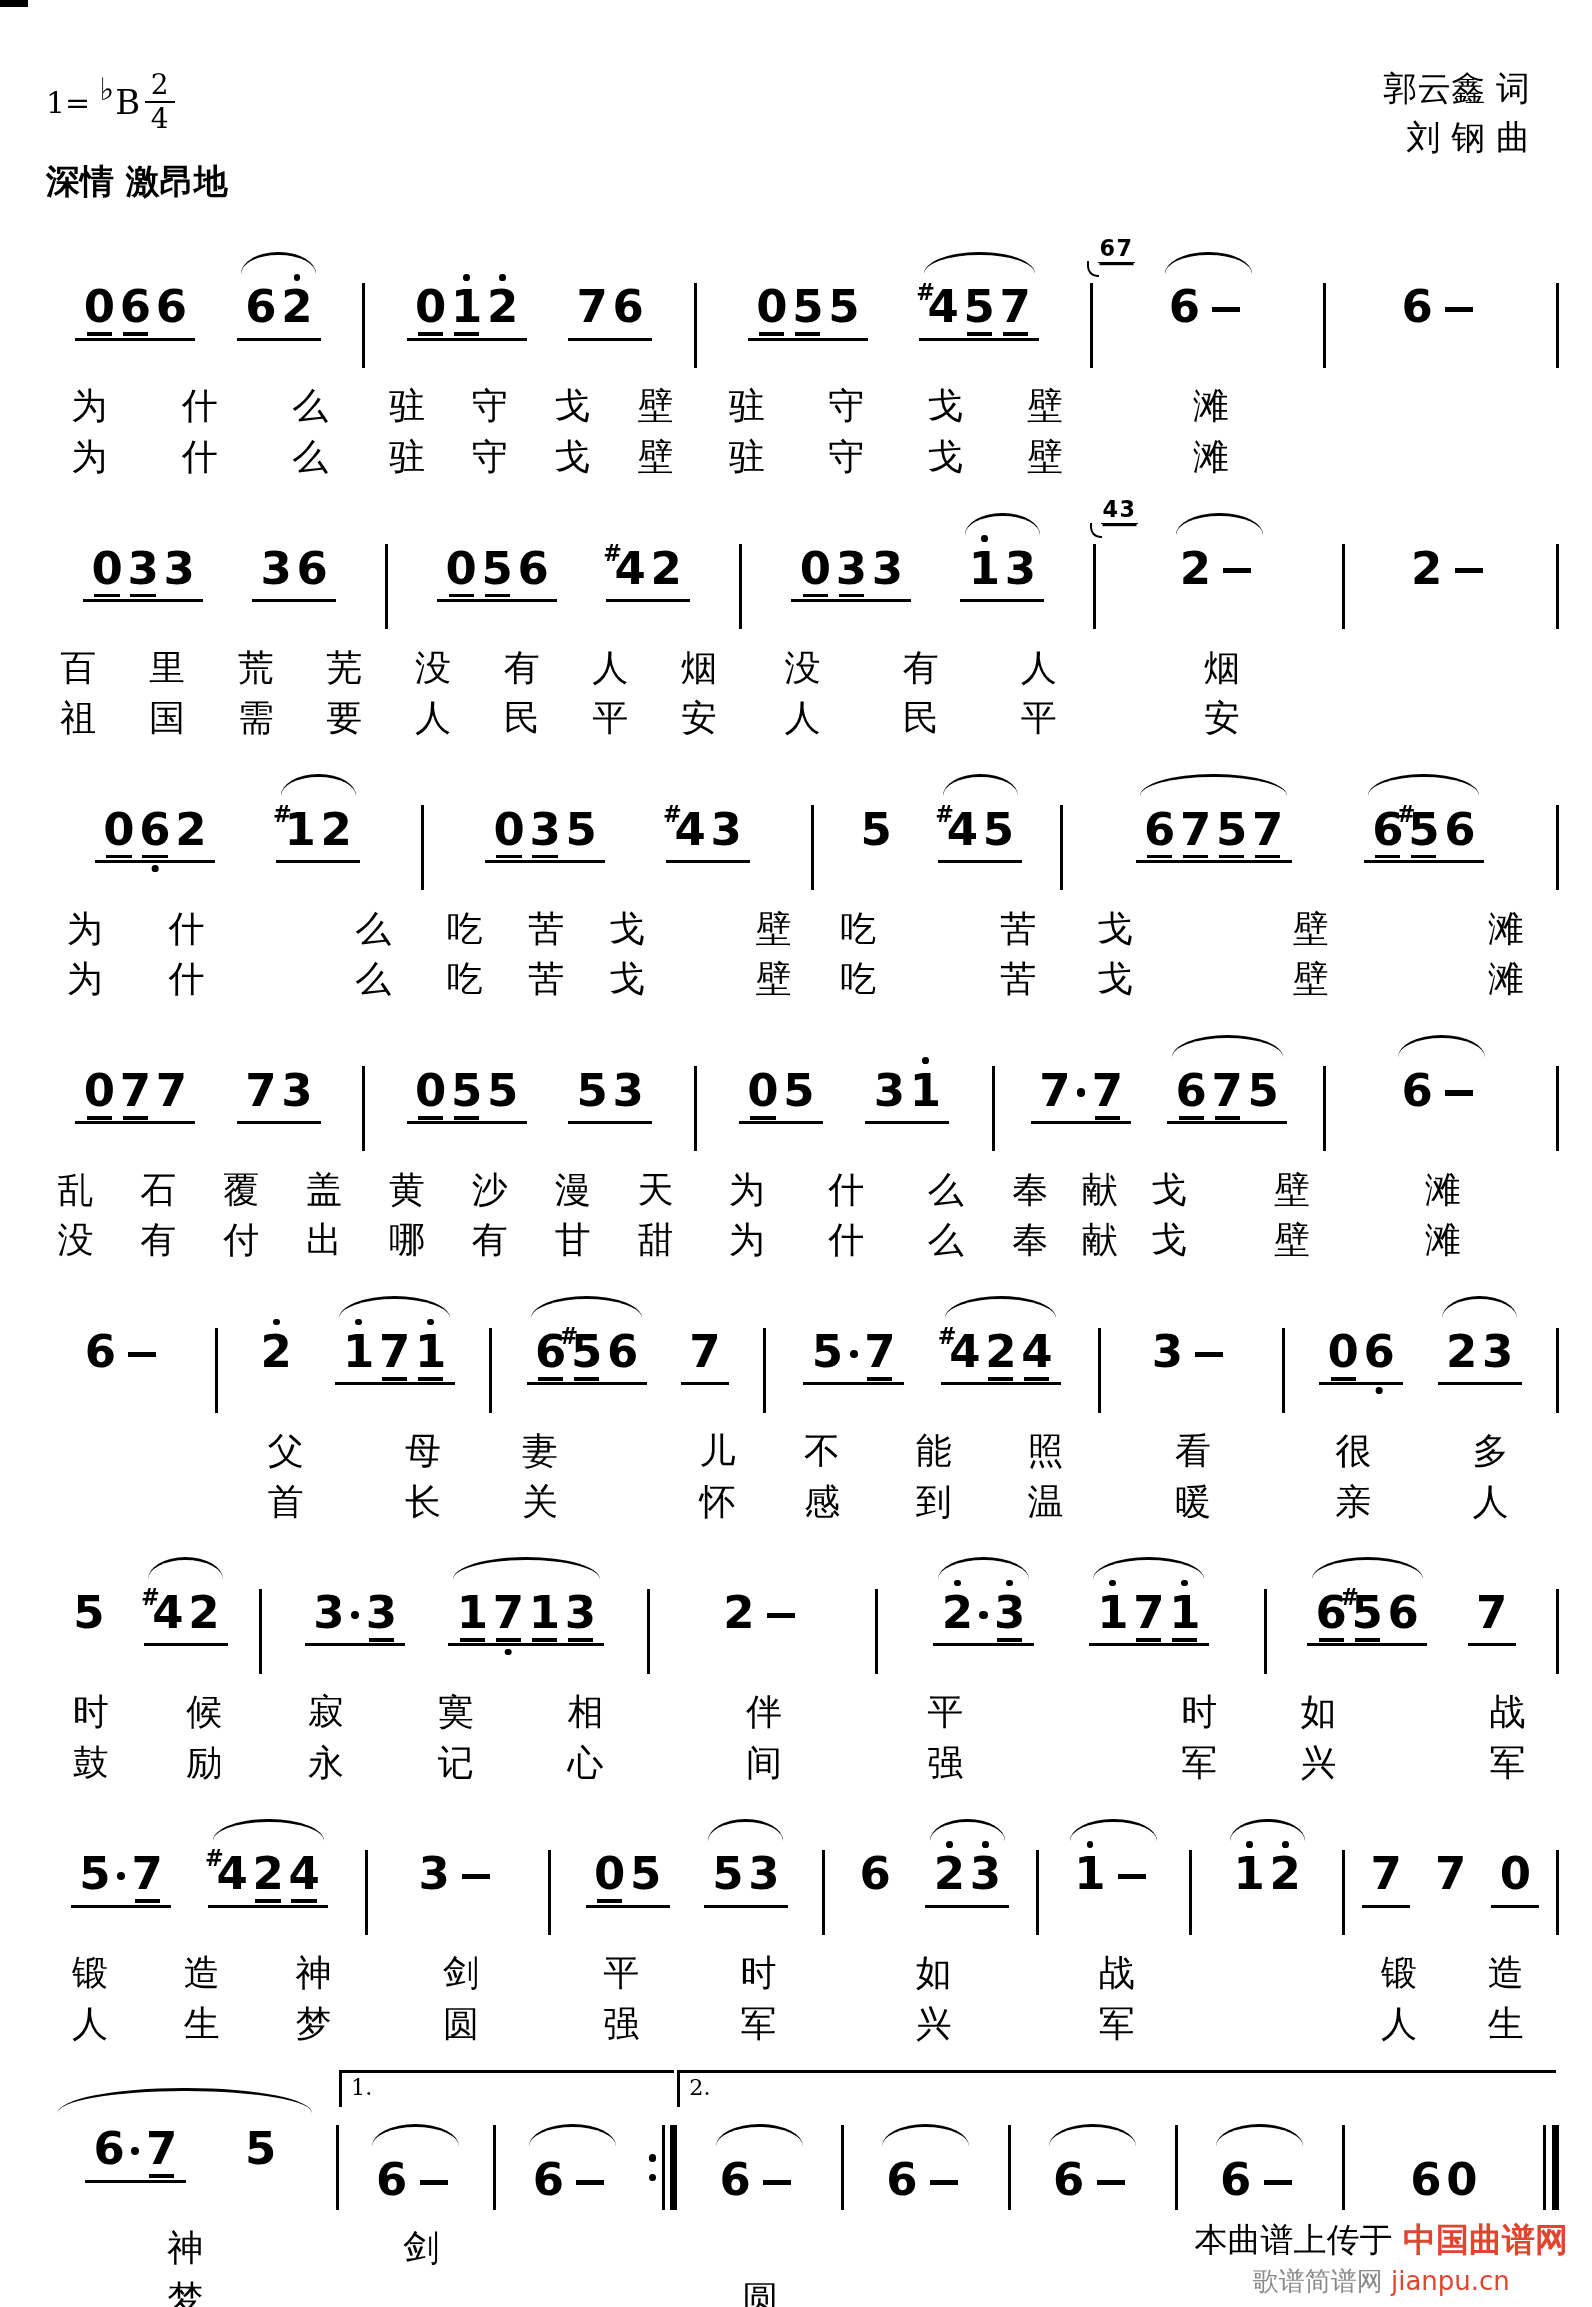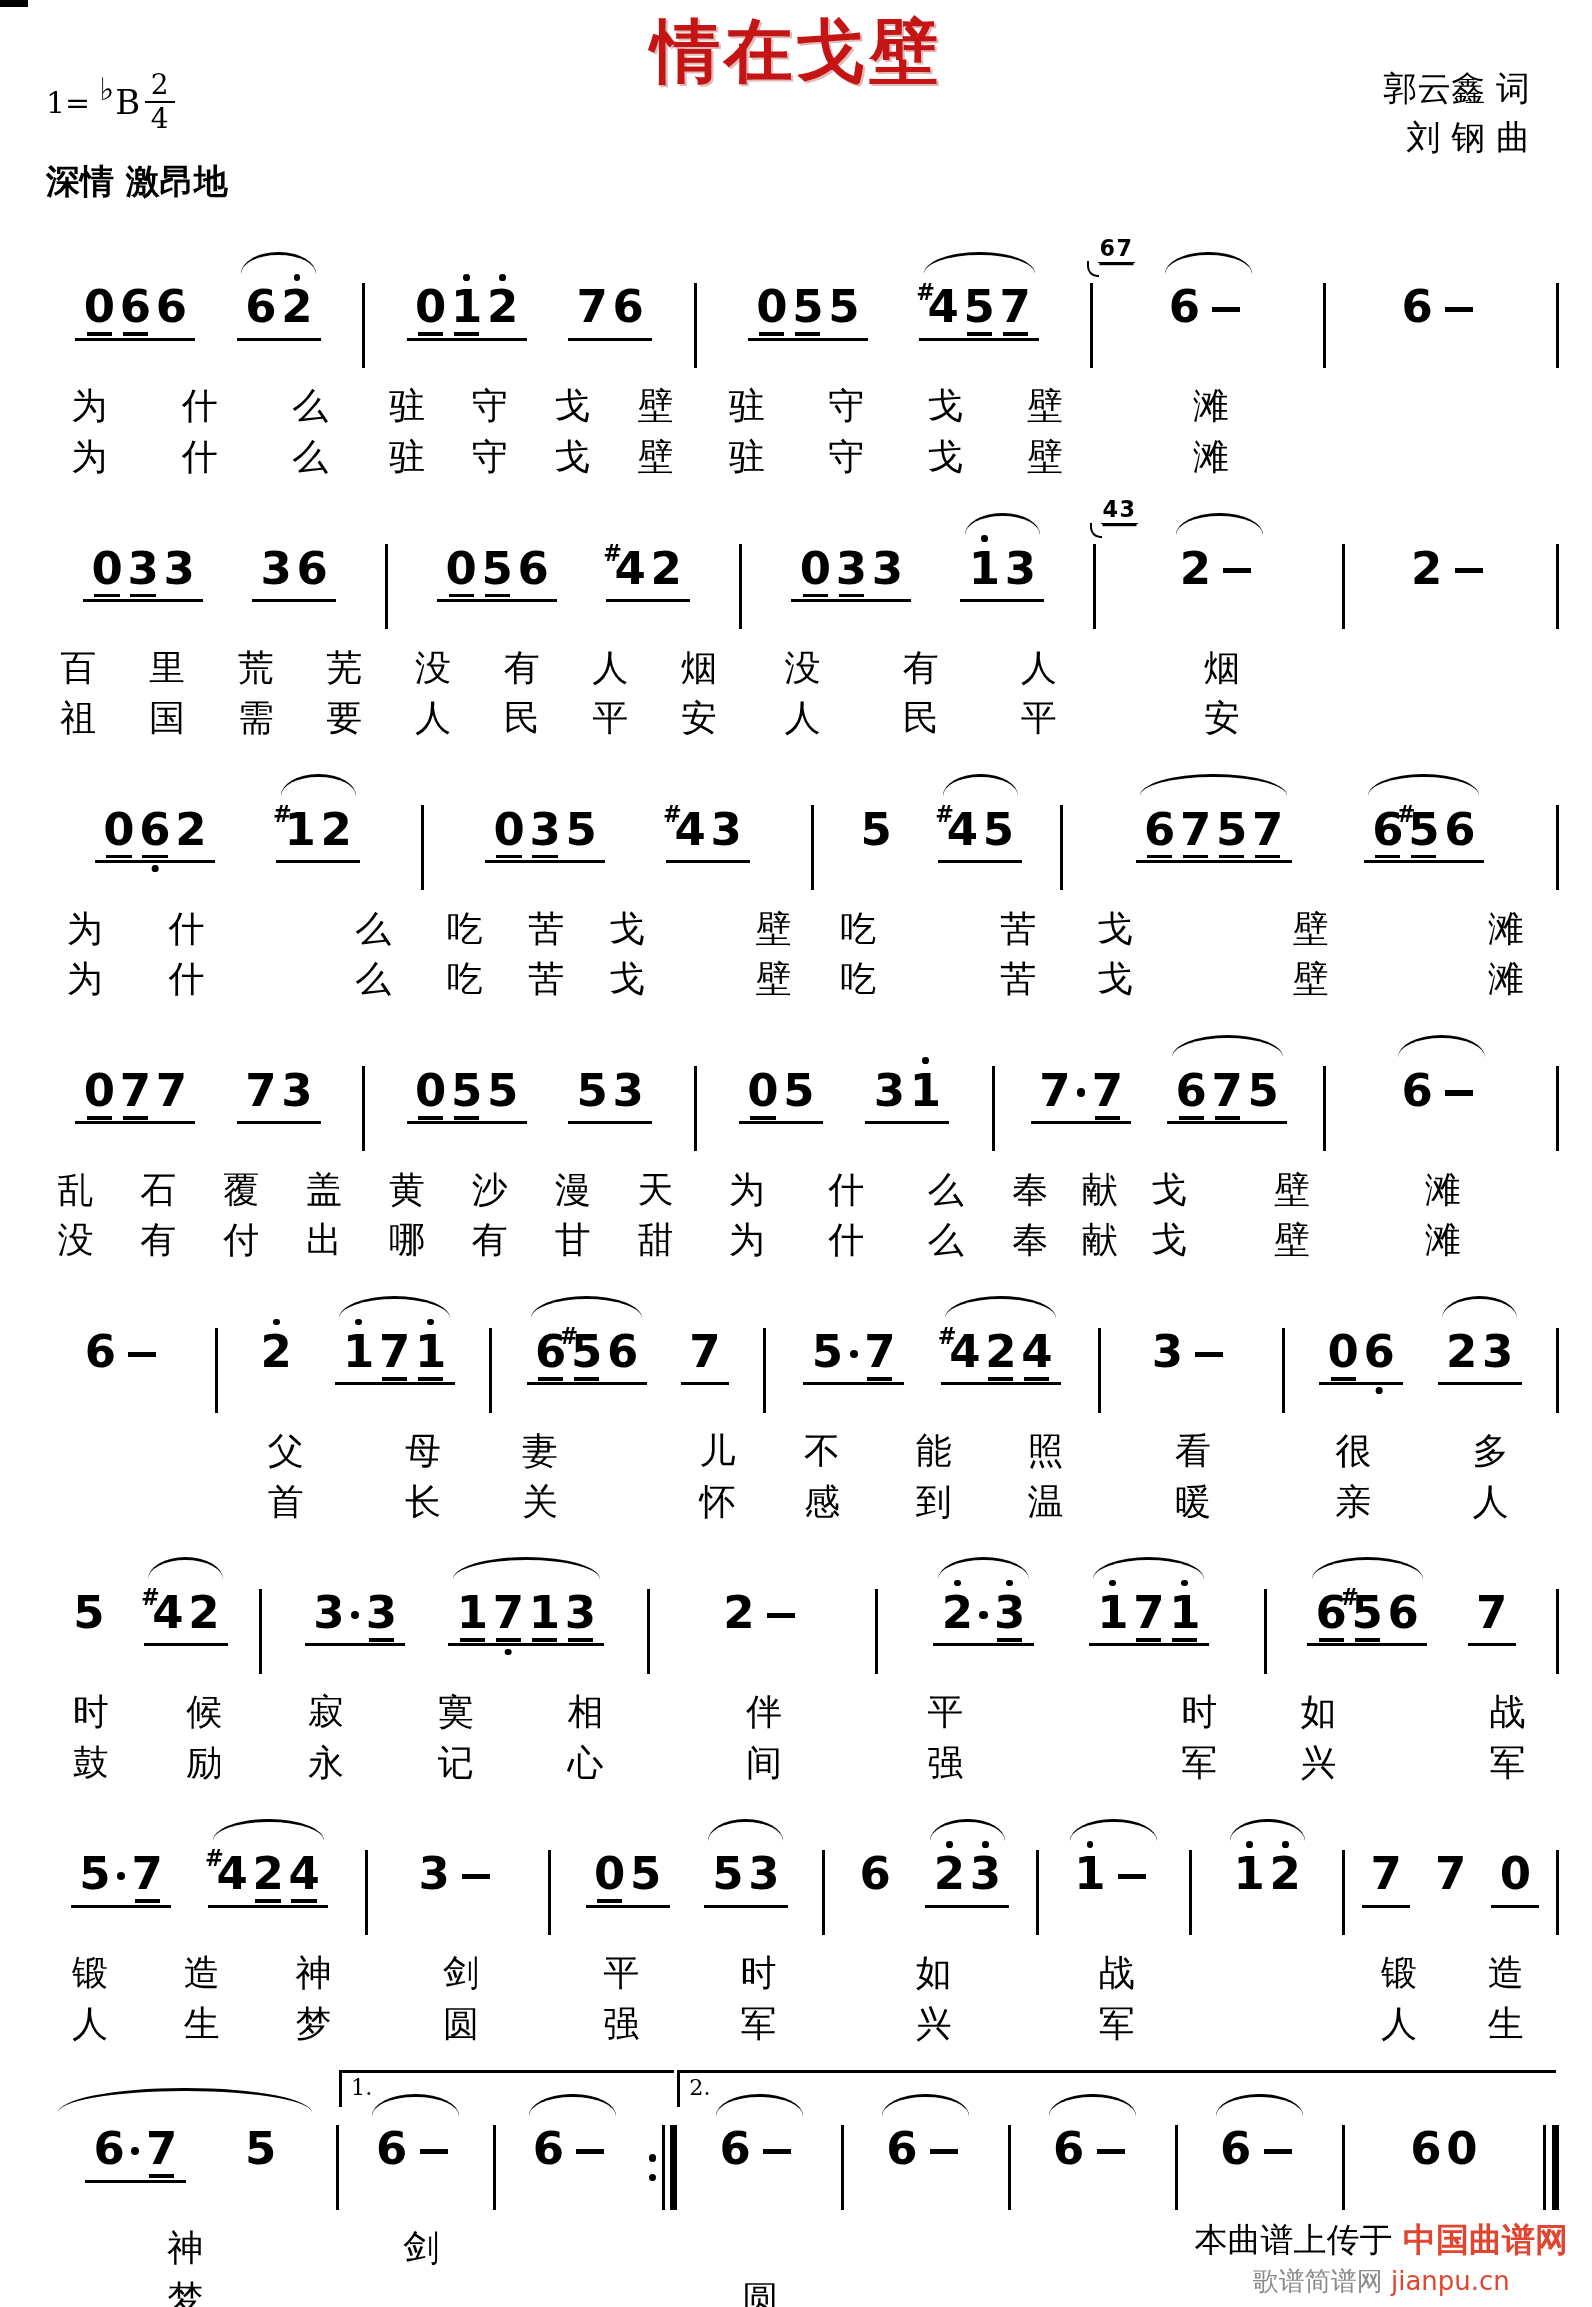--- a/index.html
+++ b/index.html
@@ -14,21 +14,21 @@
   .kflat{font-size:31px;position:relative;top:-13.4px;margin-left:9px;}
   .kletter{font-size:34px;margin-left:1.5px;}
   .frac{display:inline-flex;flex-direction:column;align-items:center;margin-left:4.5px;font-size:28px;line-height:1.15;}
   .fnum{border-bottom:2.2px solid #000;padding:0 6px;}
   .tempo{position:absolute;left:46px;top:159px;font-size:34px;font-weight:600;}
   .credits{position:absolute;right:63px;top:64px;text-align:right;font-size:34px;line-height:1.45;
            font-family:"DejaVu Serif",serif;}
   .sheet{padding:0 34px;}
   .system{margin-bottom:12px;}
   .nrow{display:flex;align-items:flex-start;margin-top:57px;}
-  .measure{flex:1 1 0;position:relative;display:flex;flex-direction:column;}
+  .measure{flex:1 1 0;position:relative;display:flex;flex-direction:column;justify-content:flex-end;}
   .grprow{display:flex;justify-content:space-evenly;align-items:flex-start;}
   .grp{position:relative;display:inline-flex;align-items:flex-start;padding:0 6px 1.5px;}
   .grp.u1{border-bottom:3.7px solid #000;}
   .tk{position:relative;display:inline-flex;flex-direction:column;align-items:center;min-width:36px;}
   .digit{font-size:45px;font-weight:700;line-height:1;}
   .odot{width:6.7px;height:6.7px;border-radius:50%;background:#000;margin:0 0 3.7px;}
   .odot.off{visibility:hidden;}
   .odot.lo{position:absolute;bottom:-13.4px;left:50%;transform:translateX(-50%);margin:0;}
   .u2{width:70%;height:3.7px;background:#000;margin-top:3px;}
   .u2.off{visibility:hidden;}
@@ -64,21 +64,20 @@
   .wm1 .logo{color:#e2452f;font-weight:700;}
   .wm2{font-size:26px;color:#8a8a8a;text-align:center;}
   .wm2 .domain{color:#e2452f;}
 </style>
 </head>
 <body>
 
 <div class="corner"></div>
 
 <div class="header">
-  <div class="title">情在戈壁</div>
   <div class="keysig">
     <span class="k1">1=</span>
     <span class="kflat">♭</span>
     <span class="kletter">B</span>
     <span class="frac">
       <span class="fnum">2</span>
       <span>4</span>
     </span>
   </div>
   <div class="tempo">深情 激昂地</div>

